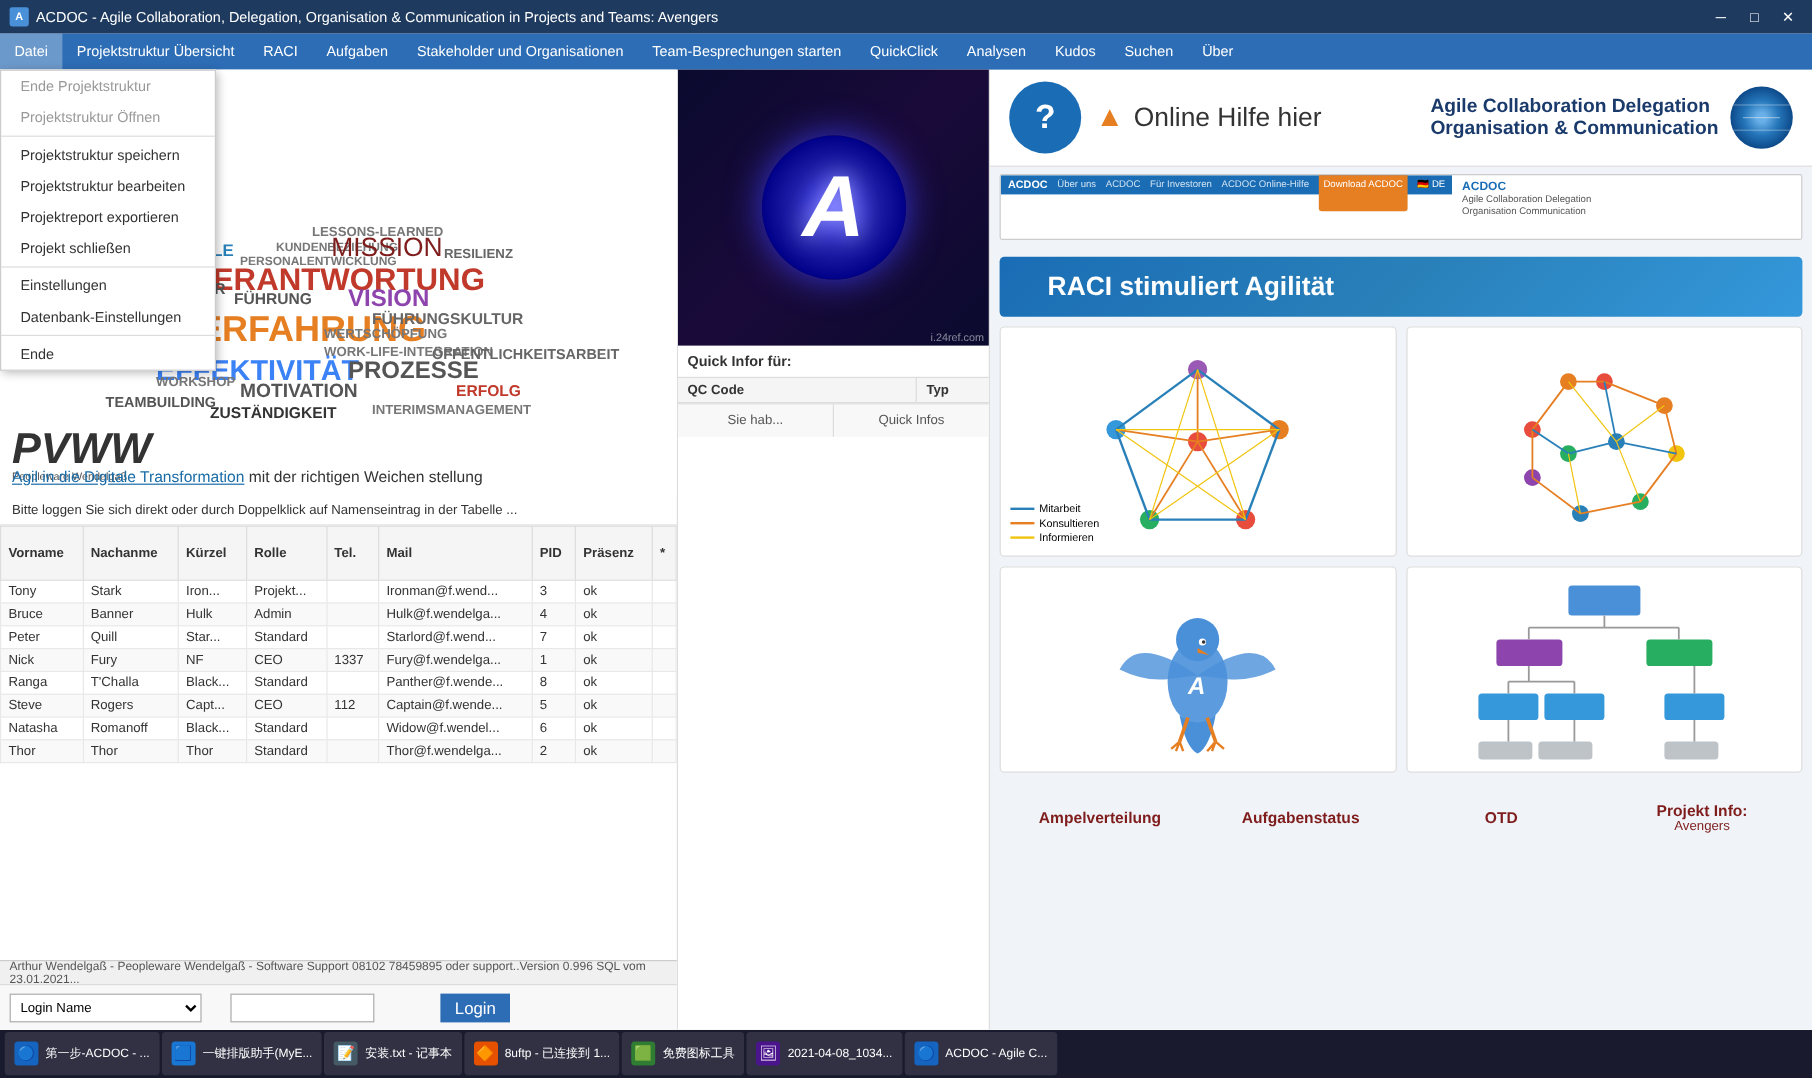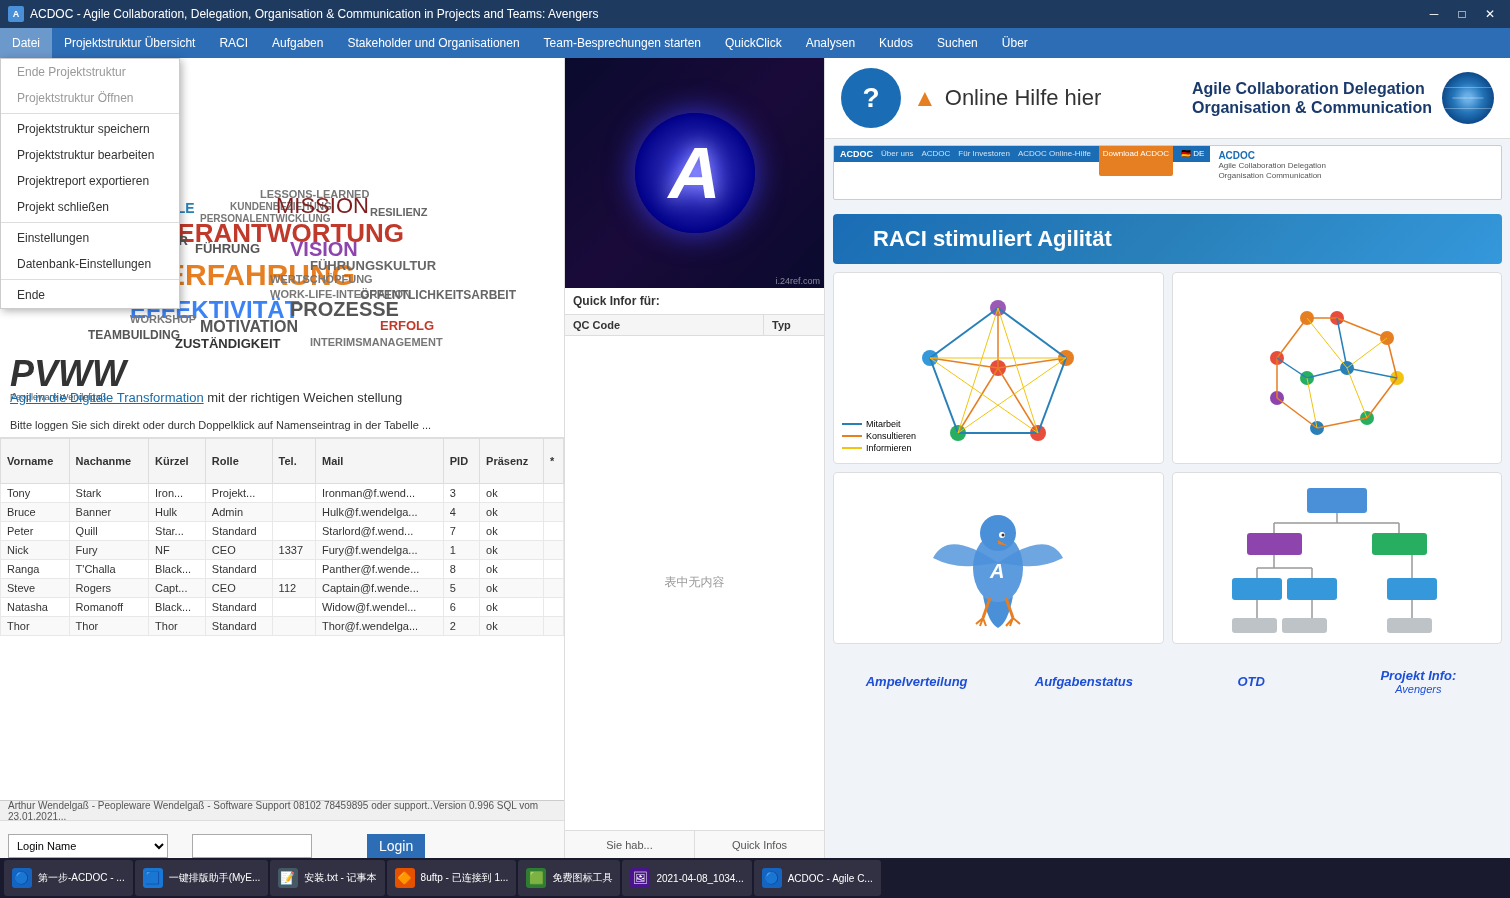--- a/index.html
+++ b/index.html
@@ -131,21 +131,21 @@
       padding: 3px 6px;
       color: #333;
     }
     .data-table tr:nth-child(even) { background: #f9f9f9; }
 
     
     .bottom-controls {
       height: 38px;
       border-top: 1px solid #ddd;
       display: flex;
-      align-items: flex-end;
+      align-items: center;
       padding: 0 8px;
       gap: 24px;
       background: #f8f8f8;
     }
     .login-dropdown {
       width: 160px;
       height: 24px;
       border: 1px solid #aaa;
       background: white;
       font-size: 11px;
@@ -354,22 +354,21 @@
       gap: 0;
       padding: 0 8px;
       height: 60px;
       align-items: center;
     }
     .bottom-stat {
       flex: 1;
       text-align: center;
       font-size: 13px;
       font-weight: 600;
-      color: #1d4ed8;
-      font-style: italic;
+      color: #7f1d1d;
     }
 
     
     .taskbar {
       position: fixed;
       bottom: 0;
       left: 0;
       right: 0;
       height: 40px;
       background: #1a1a2e;
@@ -636,21 +635,20 @@
         </div>
         <span class="img-caption">i.24ref.com</span>
       </div>
 
       <div class="qc-area">
         <div class="qc-header">Quick Infor für:</div>
         <div class="qc-table-header">
           <div class="qc-col">QC Code</div>
           <div class="qc-col">Typ</div>
         </div>
-        <div class="qc-empty">表中无内容</div>
         <div class="qc-tabs">
           <div class="qc-tab">Sie hab...</div>
           <div class="qc-tab">Quick Infos</div>
         </div>
       </div>
     </div>
 
     <div class="right-panel">
 
       <div class="acdoc-header">

